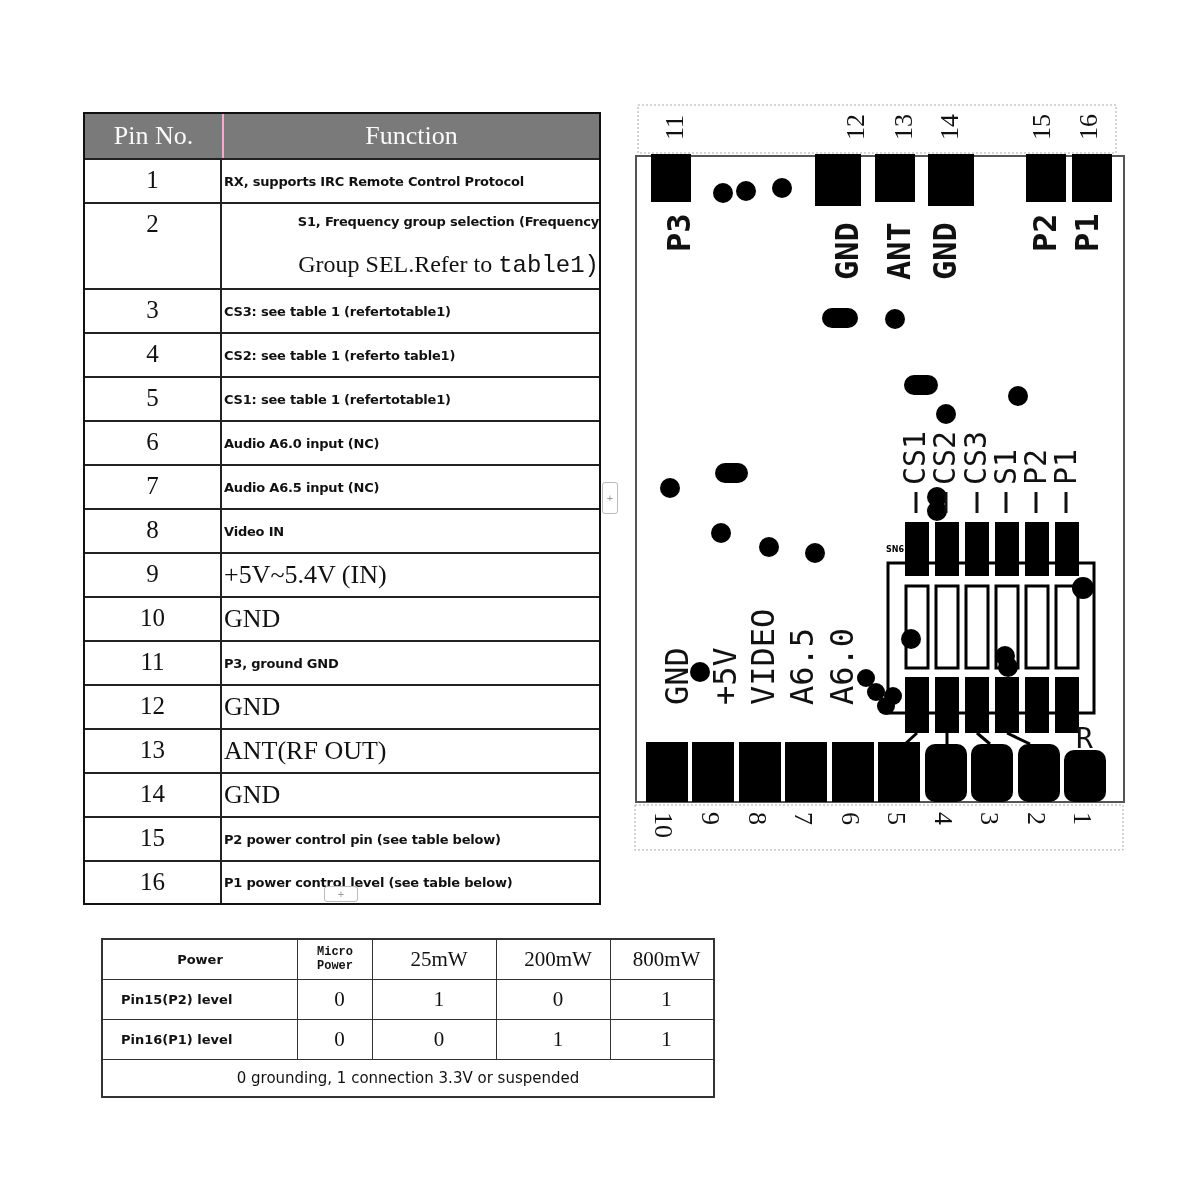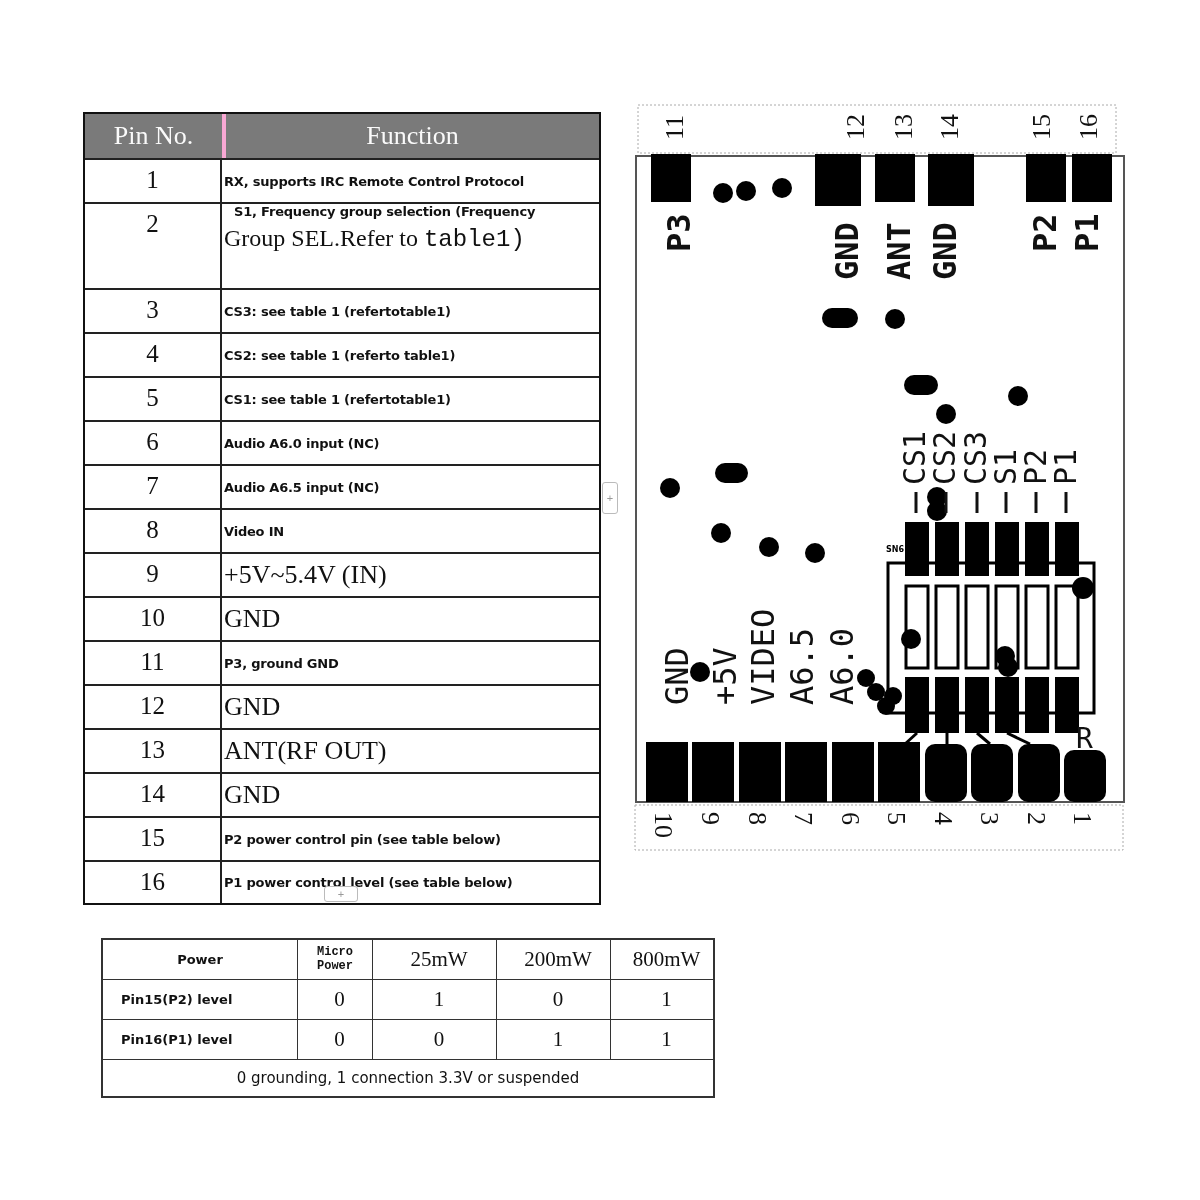--- a/index.html
+++ b/index.html
@@ -1,28 +1,28 @@
 <!DOCTYPE html>
 <html><head>
 <meta charset="utf-8">
 <style>
   html, body { margin:0; padding:0; background:#ffffff; }
   body { width:1200px; height:1200px; position:relative; overflow:hidden; font-family:"Liberation Sans", sans-serif; color:#111; }
 
   
   .pin-table { position:absolute; left:83px; top:112px; width:514px; border:2px solid #111; border-collapse:collapse; }
   .pin-table .hdr { display:flex; height:44px; background:#7a7a7a; color:#fafafa; font-family:"Liberation Serif", serif; font-size:26px; }
-  .pin-table .hdr .c1 { width:137px; display:flex; align-items:center; justify-content:center; border-right:4px solid #f9a8d4; }
+  .pin-table .hdr .c1 { width:137px; display:flex; align-items:center; justify-content:center; border-right:2px solid #f9a8d4; }
   .pin-table .hdr .c2 { flex:1; display:flex; align-items:center; justify-content:center; }
   .pin-row { display:flex; border-top:2px solid #222; }
   .pin-row .num { width:137px; border-right:2px solid #222; font-family:"Liberation Serif", serif; font-size:25px; display:flex; justify-content:center; padding-top:6px; box-sizing:border-box; }
   .pin-row .fn { flex:1; padding-left:2px; display:flex; flex-direction:column; justify-content:center; white-space:nowrap; overflow:visible; }
   .fn .sans { font-family:"DejaVu Sans", sans-serif; font-weight:bold; font-size:13px; letter-spacing:-0.2px; }
   .fn .serif { font-family:"Liberation Serif", serif; font-size:26px; }
-  .fn .serif2 { font-family:"Liberation Serif", serif; font-size:24px; margin-top:6px; }
+  .fn .serif2 { font-family:"Liberation Serif", serif; font-size:24px; margin-top:22px; }
   .fn .mono { font-family:"Liberation Mono", monospace; }
 
   .plus-marker { position:absolute; width:14px; height:30px; border:1px solid #bbb; border-radius:3px; color:#999; font-size:11px; display:flex; align-items:center; justify-content:center; background:#fff; }
   .plus-marker.h { width:32px; height:14px; }
 
   
   .power-table { position:absolute; left:101px; top:938px; width:614px; border:2px solid #333; border-collapse:collapse; }
   .power-table td { border:1.5px solid #333; text-align:center; padding:0; }
   .power-table .lab { font-family:"DejaVu Sans", sans-serif; font-weight:bold; font-size:13px; text-align:left; padding-left:18px; }
   .power-table .lab.center { text-align:center; padding-left:0; }
@@ -43,21 +43,21 @@
   </div>
 
   <div class="pin-row" style="height:42px">
     <div class="num">1</div>
     <div class="fn">
         <span class="sans">RX, supports IRC Remote Control Protocol</span>
       </div>
   </div>
   <div class="pin-row" style="height:84px">
     <div class="num">2</div>
-    <div class="fn" style="justify-content:flex-start;">
+    <div class="fn" style="justify-content:flex-start;padding-top:10px;text-align:right;">
       <span class="sans" style="padding-left:10px">S1, Frequency group selection (Frequency</span>
       <span class="serif2"><span>Group SEL.Refer to </span><span class="mono">table1)</span></span>
     </div>
   </div>
   <div class="pin-row" style="height:42px">
     <div class="num">3</div>
     <div class="fn">
         <span class="sans">CS3: see table 1 (refertotable1)</span>
       </div>
   </div>

